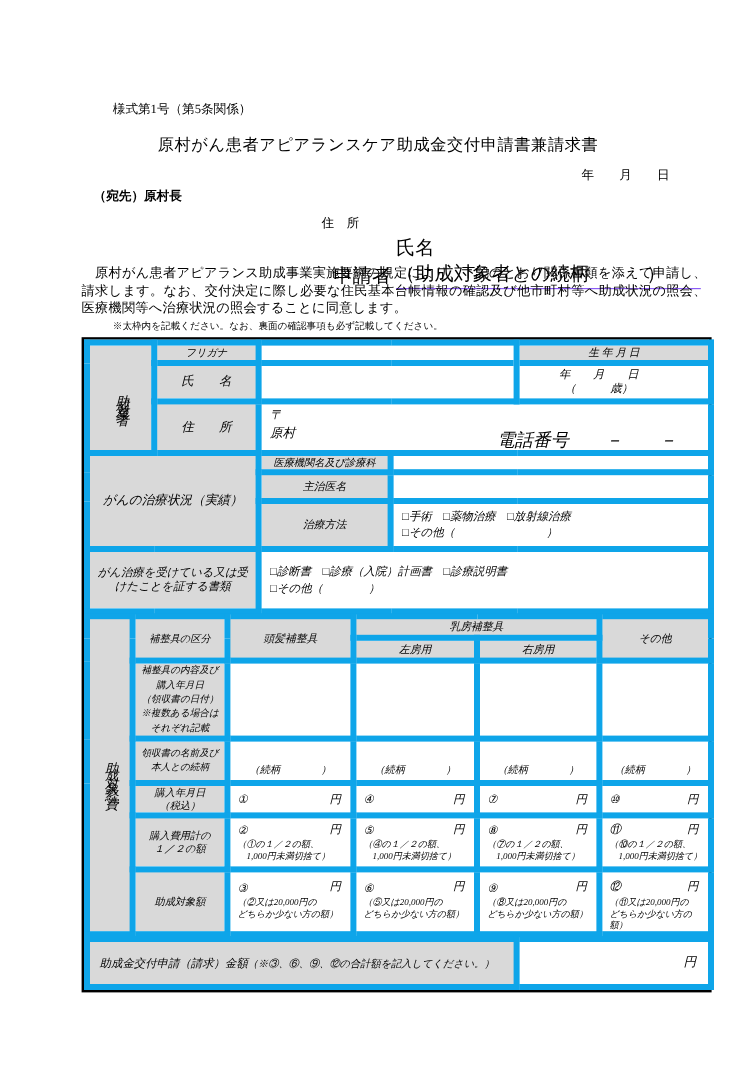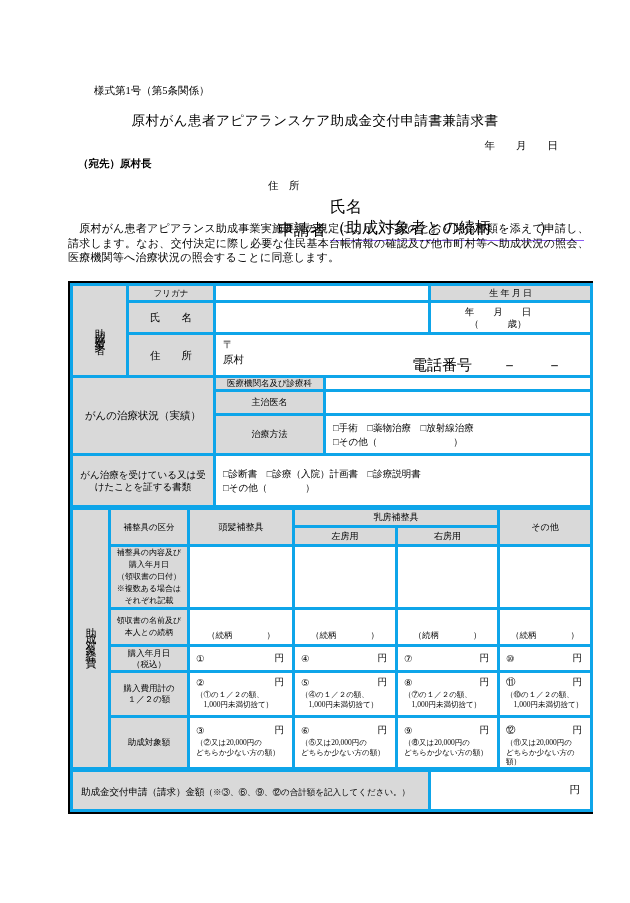--- a/index.html
+++ b/index.html
@@ -26,22 +26,22 @@
   .ul-seg { display:inline-flex; justify-content:space-between; width:254px;
             border-bottom:1px solid #8b5cf6; padding-bottom:1px; vertical-align:bottom;flex-direction:column; }
   .body-par { left:68px; top:221px; width:521px; font-size:11px; line-height:14.6px;
               text-align:justify; letter-spacing:0.2px; }
   .frame-note { left:94px; top:266px; font-size:8px; }
 
   
   .formframe { position:absolute; left:68px; top:281px; width:521px; border:2.5px solid #000; background:#fff; }
   table { border-collapse:collapse; table-layout:fixed; width:100%; }
   .t2, .t3 { margin-top:-1px; }
-  td { border:3px solid #0ea5e9; padding:0; vertical-align:middle; overflow:hidden;
-       font-family:"Liberation Serif","DejaVu Serif",serif; }
+  td { border:5px solid #0ea5e9; padding:0; vertical-align:middle; overflow:hidden;
+       font-family:"Liberation Serif","DejaVu Serif",serif;font-style:italic; }
   .shade { background:#d9d9d9; }
   .ctr { text-align:center; }
   .dash-b { border-bottom:1px dashed #000; }
   .vtext { writing-mode:vertical-rl; text-orientation:upright; display:inline-block; }
   .v1 { font-size:11px; letter-spacing:4px; }
   .v2 { font-size:11px; letter-spacing:6px; }
   .cellpadL { padding-left:7px; }
   .flexnum { display:flex; justify-content:space-between; align-items:center; padding:0 8px 0 6px; }
   .numtxt { font-size:9.5px; }
   .yentxt { font-size:9.5px; }
@@ -65,20 +65,21 @@
 
   <div class="abs applicant-line">
     <span>申請者</span>
     <span class="ul-seg">
       <span>氏名</span>
       <span>（助成対象者との続柄　　　）</span>
     </span>
   </div>
 
   <div class="abs body-par">　原村がん患者アピアランス助成事業実施要綱の規定により、下記のとおり関係書類を添えて申請し、請求します。なお、交付決定に際し必要な住民基本台帳情報の確認及び他市町村等へ助成状況の照会、医療機関等へ治療状況の照会することに同意します。</div>
+  <div class="abs frame-note">※太枠内を記載ください。なお、裏面の確認事項も必ず記載してください。</div>
 
   <div class="formframe">
 
     <table class="t1">
       <colgroup>
           <col style="width:56px">
           <col style="width:87px">
           <col style="width:110px">
           <col style="width:105px">
           <col style="width:162px">

